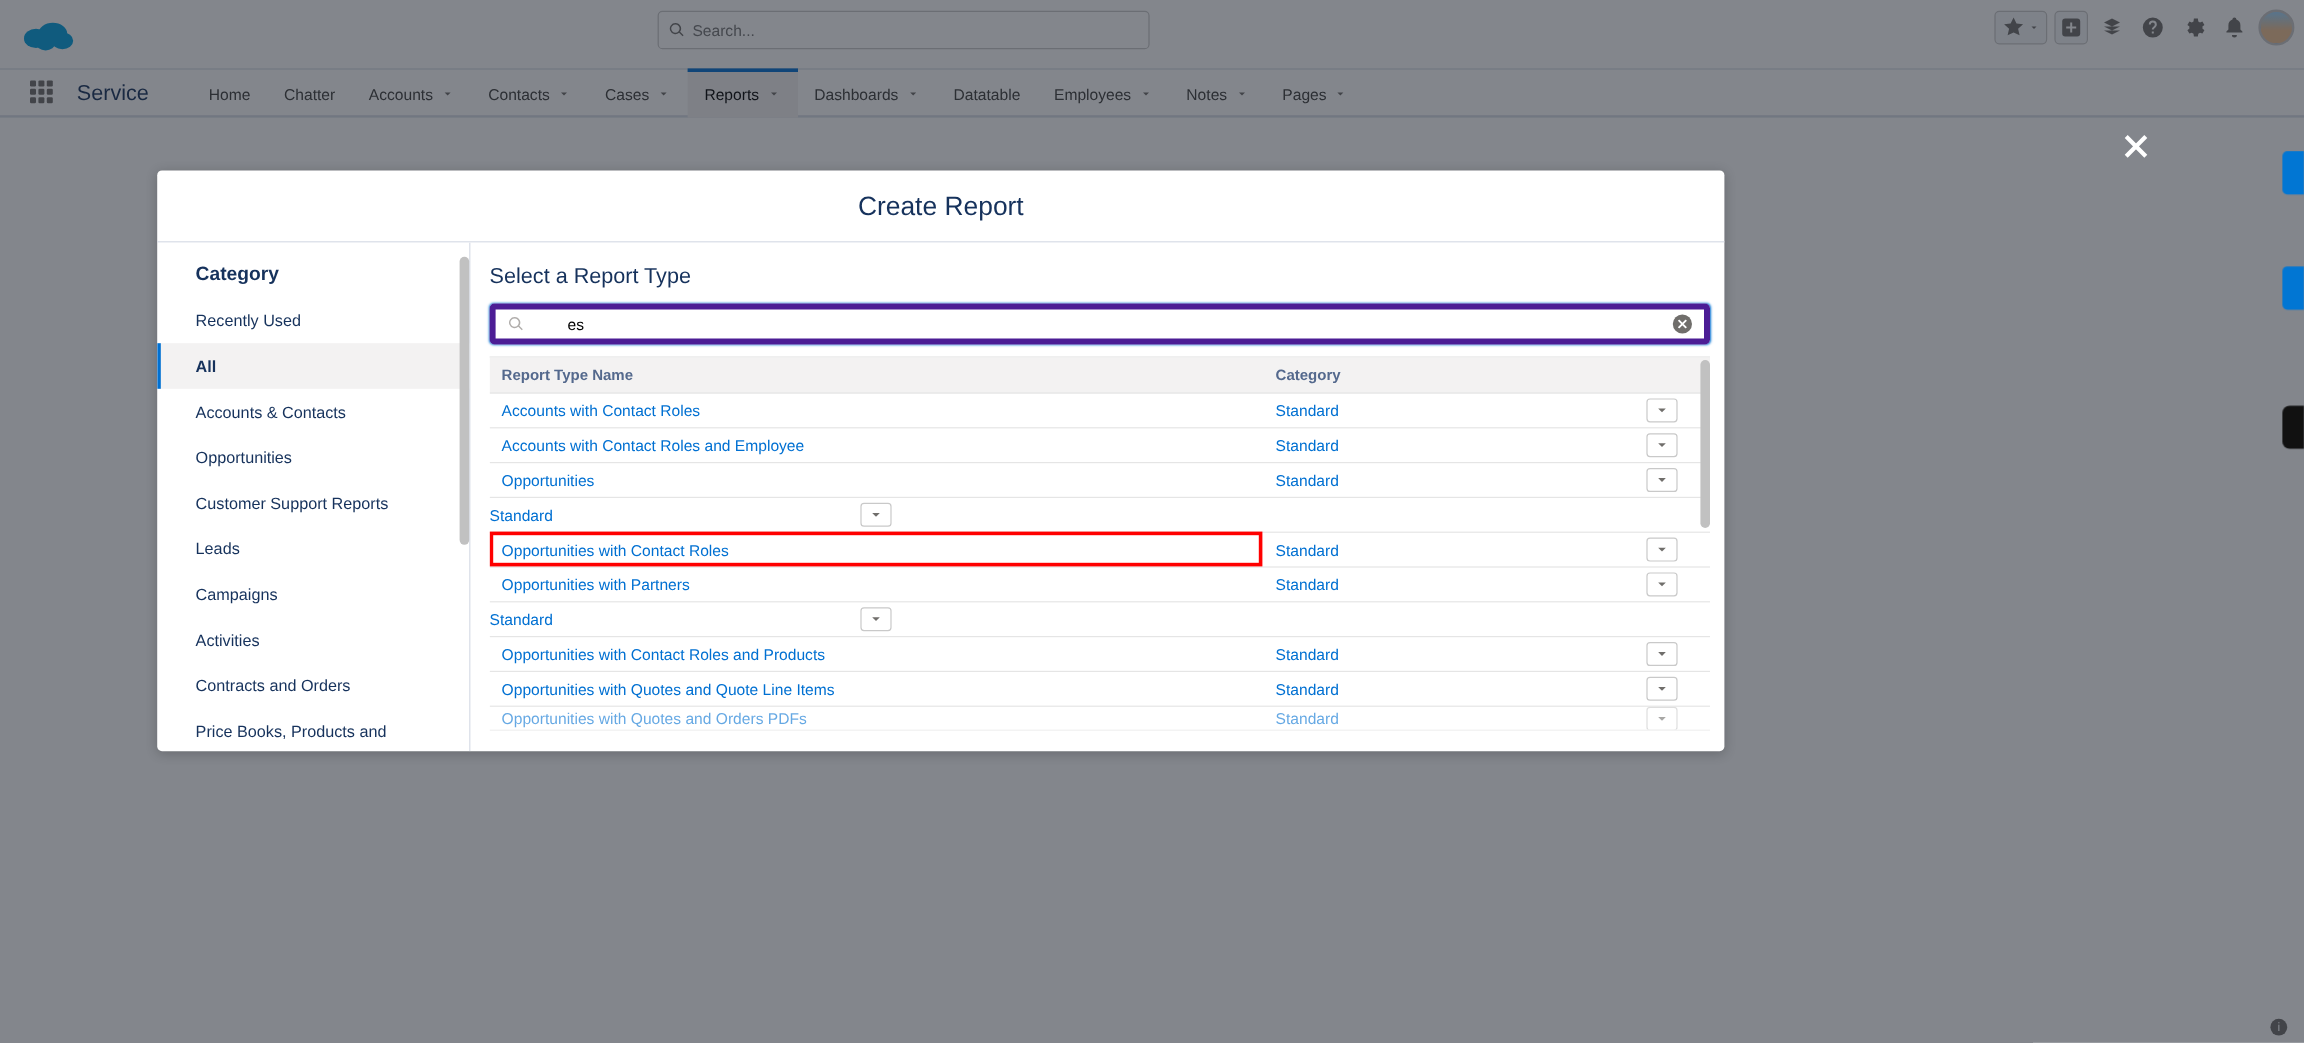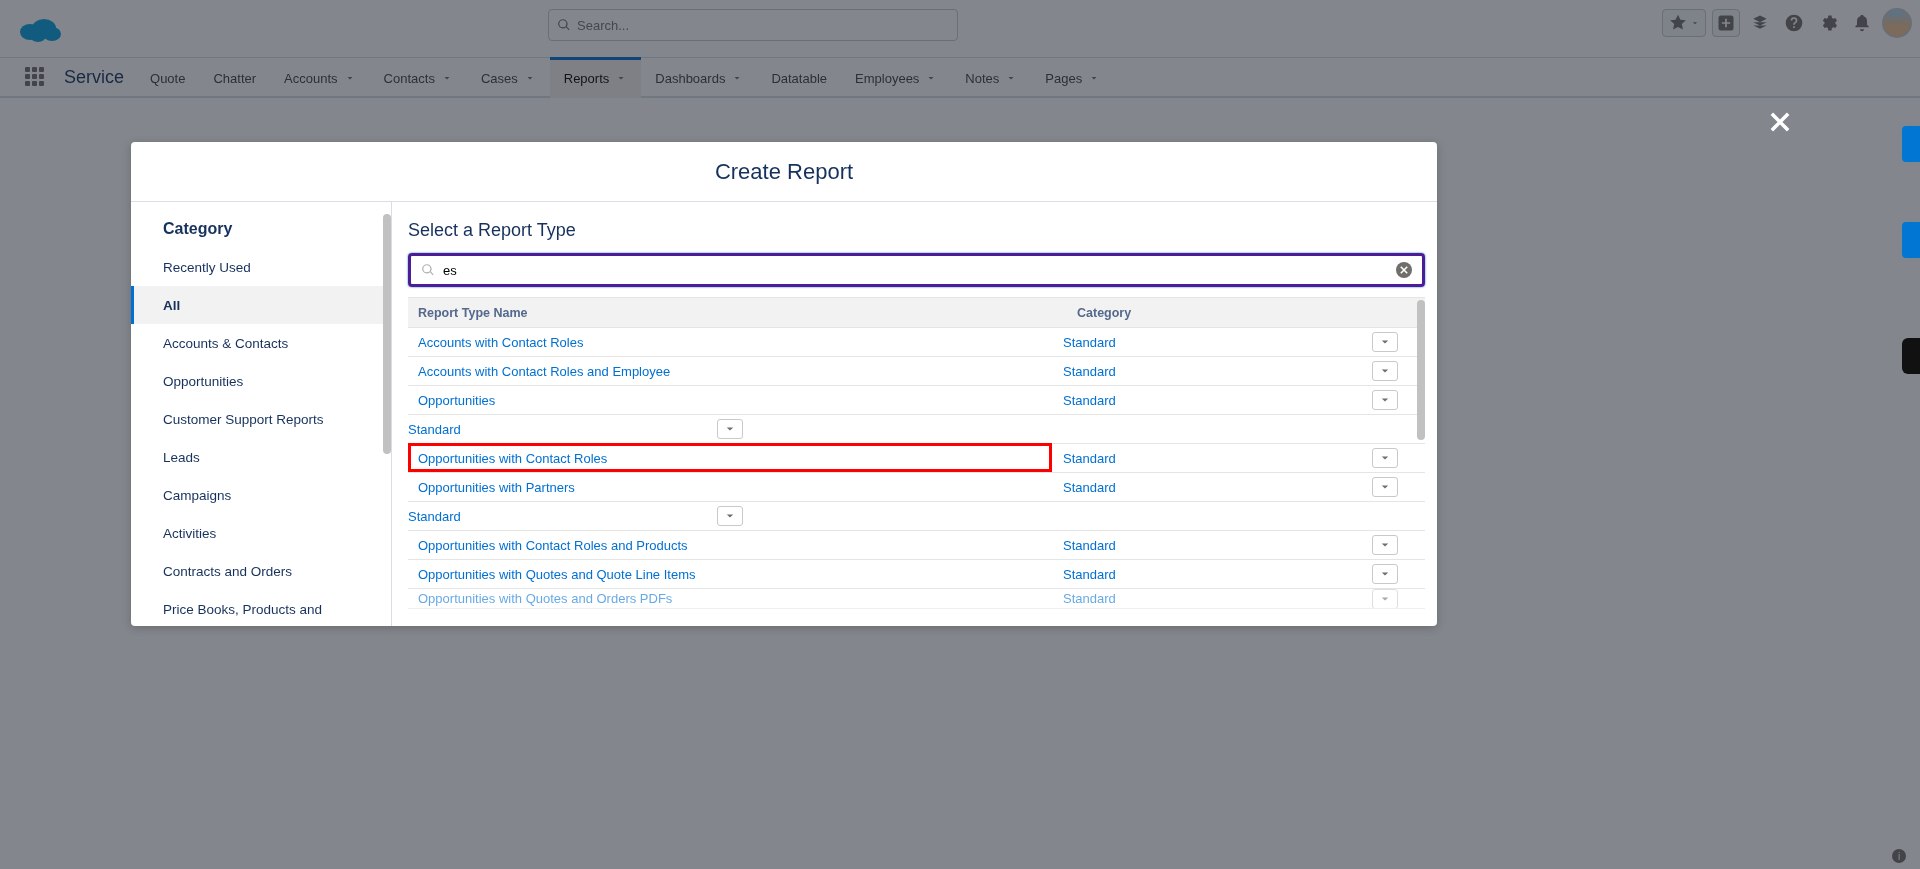--- a/index.html
+++ b/index.html
@@ -18,21 +18,21 @@
 .tb-icon { width:28px; height:28px; display:flex; align-items:center; justify-content:center; color:#706e6b; border-radius:4px; cursor:pointer;}
 .tb-icon svg { width:20px; height:20px; fill:#706e6b; }
 .tb-icon.box { border:1px solid #c9c9c9; background:#f4f6f9; }
 .avatar { width:30px; height:30px; border-radius:50%; background:#5eb4ff linear-gradient(#a0d8ff,#f0c090 60%,#f0c090); border:2px solid #c9c9c9; }
 
 
 .navbar { height:40px; background:#fff; border-bottom:2px solid #d8dde6; display:flex; align-items:center; padding-left:18px; }
 .waffle { width:34px; height:34px; display:flex; align-items:center; justify-content:center; cursor:pointer; }
 .waffle-grid { width:20px; height:20px; display:grid; grid-template-columns:repeat(3,5px); grid-template-rows:repeat(3,5px); gap:2px;}
 .waffle-grid span { background:#706e6b; border-radius:1px;}
-.app-name { font-size:18px; font-weight:400; color:#16325c; margin-left:12px; margin-right:12px; }
+.app-name { font-size:18px; font-weight:400; color:#16325c; margin-left:12px; margin-right:36px; }
 .nav-item { height:40px; display:flex; align-items:center; padding:0 14px; font-size:13px; color:#3e3e3c; cursor:pointer; gap:6px; position:relative;}
 .nav-item.active { color:#000; }
 .nav-item.active::after { content:""; position:absolute; left:0; right:0; top:-1px; height:3px; background:#0070d2; }
 .nav-item.active-wrap { background:#f3f2f2; }
 .chev { width:12px; height:12px; fill:#706e6b; }
 
 .info-dot { position:absolute; right:14px; bottom:6px; width:14px; height:14px; background:#706e6b; border-radius:50%; color:#fff; font-size:10px; display:flex; align-items:center; justify-content:center;}
 
 
 .scrim { position:absolute; inset:0; background:rgba(30,35,45,0.55); }
@@ -45,28 +45,28 @@
 .modal-title { height:60px; display:flex; align-items:center; justify-content:center; font-size:22px; color:#16325c; border-bottom:1px solid #d8dde6; font-weight:400;}
 .modal-body { flex:1; display:flex; overflow:hidden;}
 .sidebar { width:261px; border-right:1px solid #d8dde6; position:relative;}
 .sidebar-title { padding:18px 16px 10px 32px; font-size:16px; font-weight:700; color:#16325c;}
 .cat-item { height:38px; display:flex; align-items:center; padding-left:32px; font-size:13.5px; color:#16325c; cursor:pointer;}
 .cat-item.selected { font-weight:700; border-left:3px solid #0070d2; padding-left:29px; background:#f3f2f2;}
 .sidebar-thumb { position:absolute; right:0; top:12px; width:8px; height:240px; background:#c1c1c1; border-radius:4px;}
 
 .main-panel { flex:1; display:flex; flex-direction:column; padding:18px 12px 5px 16px; position:relative; overflow:hidden;}
 .main-heading { font-size:18px; color:#16325c; font-weight:400; margin-bottom:12px;}
-.type-search { height:34px; border:3px solid #4c1d95; border-radius:4px; box-shadow:0 0 2px #0070d2; display:flex; align-items:center; padding:0 10px; margin-bottom:10px;}
+.type-search { height:34px; border:5px solid #4c1d95; border-radius:4px; box-shadow:0 0 2px #0070d2; display:flex; align-items:center; padding:0 10px; margin-bottom:10px;gap:28px;}
 .type-search svg.search { width:14px; height:14px; fill:#b0adab; margin-right:8px;}
 .type-search input { border:none; outline:none; flex:1; font-size:13px;}
 .type-search .clear { width:16px; height:16px; background:#706e6b; border-radius:50%; display:flex; align-items:center; justify-content:center; cursor:pointer;}
 .type-search .clear svg { width:8px; height:8px; stroke:#fff; stroke-width:2; fill:none;}
 
 .table-wrap { flex:1; overflow:hidden; position:relative; border-top:1px solid #e5e5e5;}
-.thead { height:30px; background:#f3f2f2; display:flex; align-items:center; font-size:12.5px; font-weight:700; color:#54698d; border-bottom:1px solid #e5e5e5;gap:14px;}
+.thead { height:30px; background:#f3f2f2; display:flex; align-items:center; font-size:12.5px; font-weight:700; color:#54698d; border-bottom:1px solid #e5e5e5;}
 .col-name { flex:0 0 655px; padding-left:10px;}
 .col-cat { flex:0 0 302px; padding-left:0;}
 .col-act { flex:0 0 40px; }
 .trow { height:29px; display:flex; align-items:center; font-size:13px; border-bottom:1px solid #e5e5e5; position:relative;}
 .trow .cell-name { flex:0 0 655px; padding-left:10px; color:#0070d2; cursor:pointer;}
 .trow .cell-cat { flex:0 0 302px; color:#0070d2;}
 .trow .cell-act { flex:0 0 40px; display:flex; align-items:center; justify-content:center;}
 .act-btn { width:26px; height:20px; border:1px solid #c9c9c9; border-radius:3px; display:flex; align-items:center; justify-content:center; cursor:pointer; background:#fff;}
 .act-btn svg { width:8px; height:8px; fill:#706e6b;}
 .highlight-box { position:absolute; left:0; width:644px; height:29px; border:3px solid #ff0000; pointer-events:none; z-index:5;}
@@ -144,21 +144,21 @@
         <span></span>
         <span></span>
         <span></span>
         <span></span>
         <span></span>
       </div>
     </div>
   <div class="app-name">Service</div>
   <div id="nav-items" style="display:flex;height:100%;">
       <div class="nav-item">
-        <span>Quote</span>
+        <span>Home</span>
       </div>
       <div class="nav-item">
         <span>Chatter</span>
       </div>
       <div class="nav-item">
         <span>Accounts</span>
         <svg viewBox="0 0 24 24" class="chev">
           <path d="M7 10l5 5 5-5z"></path>
         </svg>
       </div>

